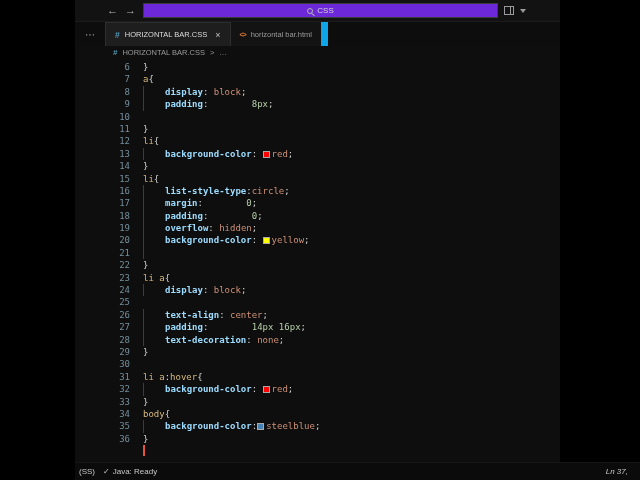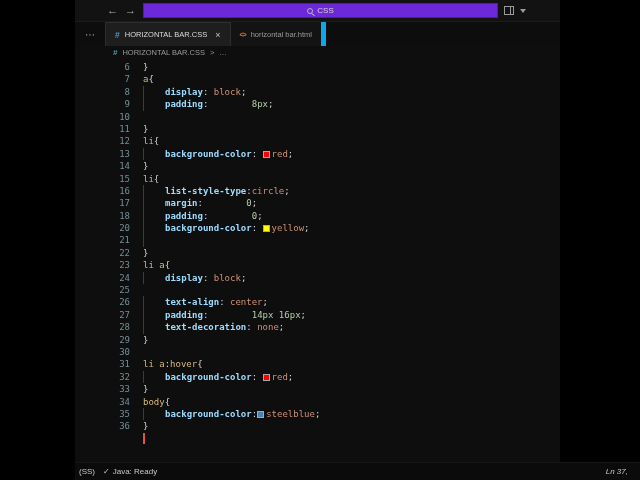--- a/index.html
+++ b/index.html
@@ -34,21 +34,21 @@
   .chev-down { width: 0; height: 0; border-left: 3px solid transparent; border-right: 3px solid transparent; border-top: 4px solid #9a9a9a; }
 
   
   .tabbar {
     position: absolute; left: 75px; top: 22px; width: 485px; height: 24px;
     background: #0d0d0d; display: flex; align-items: stretch;
   }
   .ellipsis-btn { width: 30px; display: flex; align-items: center; justify-content: center; color: #a8a8a8; font-size: 10px; }
   .tab { display: flex; align-items: center; gap: 5px; padding: 0 9px; font-size: 7.5px; white-space: nowrap; }
   .tab.active { background: #1e1e1e; border: 1px solid #2e2e2e; border-bottom: none; color: #dcdcdc; }
-  .tab.inactive { background: #131313; color: #9a9a9a; border-right: 5px solid #0ea5e9; }
+  .tab.inactive { background: #131313; color: #9a9a9a; border-right: 7px solid #0ea5e9; }
   .tab-icon.css { color: #519aba; font-size: 8.5px; font-weight: bold; }
   .tab-icon.html { color: #e37933; font-size: 7px; font-weight: bold; letter-spacing: -1px; }
   .tab-close { color: #c0c0c0; font-size: 9px; margin-left: 3px; }
 
   
   .breadcrumb {
     position: absolute; left: 75px; top: 46px; width: 485px; height: 13px;
     background: #0e0e0e; display: flex; align-items: center; gap: 5px;
     padding-left: 38px; font-size: 7.5px; color: #9b9b9b;
   }
@@ -130,20 +130,21 @@
     <div class="code-line"><span class="line-num">9</span><span class="line-content"><span class="indent-guide"></span><span class="t-prop">padding</span><span class="t-punct">: </span><span class="t-num">8px</span><span class="t-punct">;</span></span></div>
     <div class="code-line"><span class="line-num">10</span></div>
     <div class="code-line"><span class="line-num">11</span><span class="line-content"><span class="t-punct">}</span></span></div>
     <div class="code-line"><span class="line-num">12</span><span class="line-content"><span class="t-sel">li</span><span class="t-punct">{</span></span></div>
     <div class="code-line"><span class="line-num">13</span><span class="line-content"><span class="indent-guide"></span><span class="t-prop">background-color</span><span class="t-punct">: </span><span class="swatch" style="background: rgb(255, 0, 0);"></span><span class="t-val">red</span><span class="t-punct">;</span></span></div>
     <div class="code-line"><span class="line-num">14</span><span class="line-content"><span class="t-punct">}</span></span></div>
     <div class="code-line"><span class="line-num">15</span><span class="line-content"><span class="t-sel">li</span><span class="t-punct">{</span></span></div>
     <div class="code-line"><span class="line-num">16</span><span class="line-content"><span class="indent-guide"></span><span class="t-prop">list-style-type</span><span class="t-punct">:</span><span class="t-val">circle</span><span class="t-punct">;</span></span></div>
     <div class="code-line"><span class="line-num">17</span><span class="line-content"><span class="indent-guide"></span><span class="t-prop">margin</span><span class="t-punct">: </span><span class="t-num">0</span><span class="t-punct">;</span></span></div>
     <div class="code-line"><span class="line-num">18</span><span class="line-content"><span class="indent-guide"></span><span class="t-prop">padding</span><span class="t-punct">: </span><span class="t-num">0</span><span class="t-punct">;</span></span></div>
+    <div class="code-line"><span class="line-num">19</span><span class="line-content"><span class="indent-guide"></span><span class="t-prop">overflow</span><span class="t-punct">: </span><span class="t-val">hidden</span><span class="t-punct">;</span></span></div>
     <div class="code-line"><span class="line-num">20</span><span class="line-content"><span class="indent-guide"></span><span class="t-prop">background-color</span><span class="t-punct">: </span><span class="swatch" style="background: rgb(255, 255, 0);"></span><span class="t-val">yellow</span><span class="t-punct">;</span></span></div>
     <div class="code-line"><span class="line-num">21</span><span class="line-content"><span class="indent-guide"></span></span></div>
     <div class="code-line"><span class="line-num">22</span><span class="line-content"><span class="t-punct">}</span></span></div>
     <div class="code-line"><span class="line-num">23</span><span class="line-content"><span class="t-sel">li a</span><span class="t-punct">{</span></span></div>
     <div class="code-line"><span class="line-num">24</span><span class="line-content"><span class="indent-guide"></span><span class="t-prop">display</span><span class="t-punct">: </span><span class="t-val">block</span><span class="t-punct">;</span></span></div>
     <div class="code-line"><span class="line-num">25</span></div>
     <div class="code-line"><span class="line-num">26</span><span class="line-content"><span class="indent-guide"></span><span class="t-prop">text-align</span><span class="t-punct">: </span><span class="t-val">center</span><span class="t-punct">;</span></span></div>
     <div class="code-line"><span class="line-num">27</span><span class="line-content"><span class="indent-guide"></span><span class="t-prop">padding</span><span class="t-punct">: </span><span class="t-num">14px 16px</span><span class="t-punct">;</span></span></div>
     <div class="code-line"><span class="line-num">28</span><span class="line-content"><span class="indent-guide"></span><span class="t-prop">text-decoration</span><span class="t-punct">: </span><span class="t-val">none</span><span class="t-punct">;</span></span></div>
     <div class="code-line"><span class="line-num">29</span><span class="line-content"><span class="t-punct">}</span></span></div>

